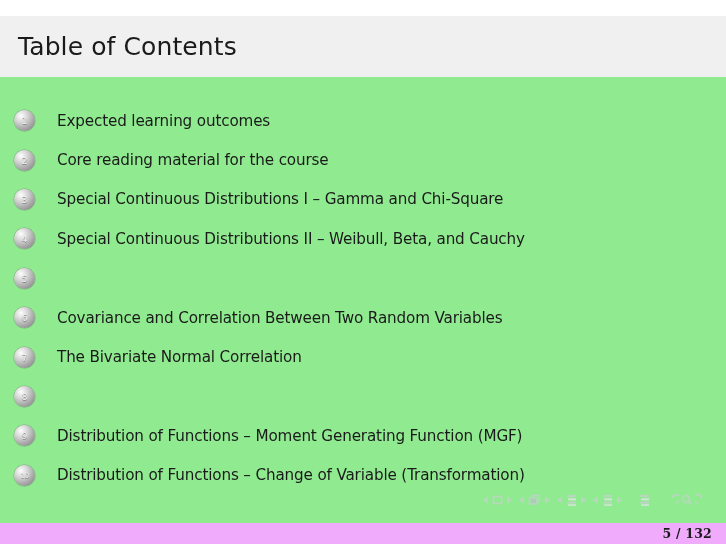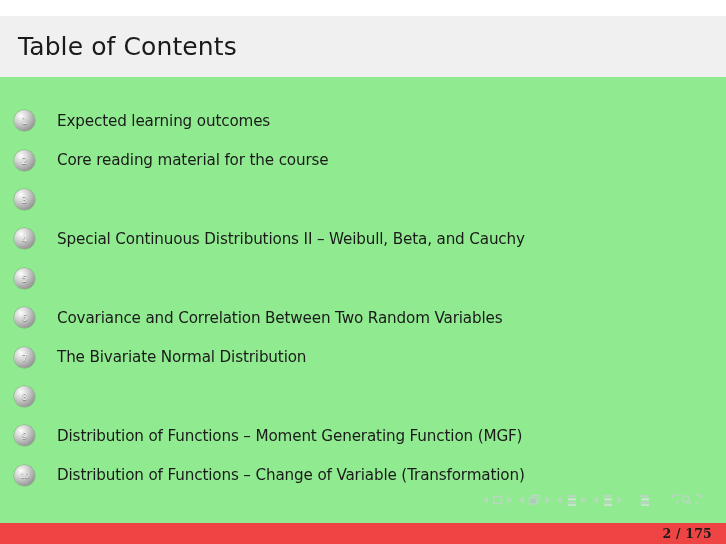--- a/index.html
+++ b/index.html
@@ -11,21 +11,21 @@
     width: 726px;
     height: 544px;
     overflow: hidden;
     font-family: "DejaVu Sans", sans-serif;
   }
 
   #slide {
     position: relative;
     width: 726px;
     height: 544px;
-    background: #ef4444;
+    background: #f0abfc;
   }
 
   
   #top-margin {
     position: absolute;
     left: 0; top: 0;
     width: 726px; height: 16px;
     background: #ffffff;
   }
 
@@ -187,20 +187,21 @@
         <span class="ball">
           <span class="ball-num">2</span>
         </span>
         <span class="toc-label">Core reading material for the course</span>
       </li>
 
       <li class="toc-item">
         <span class="ball">
           <span class="ball-num">3</span>
         </span>
+        <span class="toc-label">Special Continuous Distributions I – Gamma and Chi-Square</span>
       </li>
 
       <li class="toc-item">
         <span class="ball">
           <span class="ball-num">4</span>
         </span>
         <span class="toc-label">Special Continuous Distributions II – Weibull, Beta, and Cauchy</span>
       </li>
 
       <li class="toc-item">
@@ -213,21 +214,21 @@
         <span class="ball">
           <span class="ball-num">6</span>
         </span>
         <span class="toc-label">Covariance and Correlation Between Two Random Variables</span>
       </li>
 
       <li class="toc-item">
         <span class="ball">
           <span class="ball-num">7</span>
         </span>
-        <span class="toc-label">The Bivariate Normal Distribution</span>
+        <span class="toc-label">The Bivariate Normal Correlation</span>
       </li>
 
       <li class="toc-item">
         <span class="ball">
           <span class="ball-num">8</span>
         </span>
       </li>
 
       <li class="toc-item">
         <span class="ball">
@@ -310,15 +311,15 @@
         </svg>
         <svg class="nav-icon" width="12" height="12" viewBox="0 0 12 12" style="margin-left:2px;">
           <path d="M2.5 8.5 A4 4 0 1 1 6.5 3.2" fill="none" stroke="#b9d6c0" stroke-width="1.5" stroke-linecap="round"></path>
           <path d="M6.4 0.8 L7.8 3.4 L4.8 3.6 Z" fill="#b9d6c0"></path>
         </svg>
       </span>
 
     </div>
   </div>
 
-  <div id="page-number">2 / 175</div>
+  <div id="page-number">5 / 132</div>
 
 </div>
 
 </body></html>

